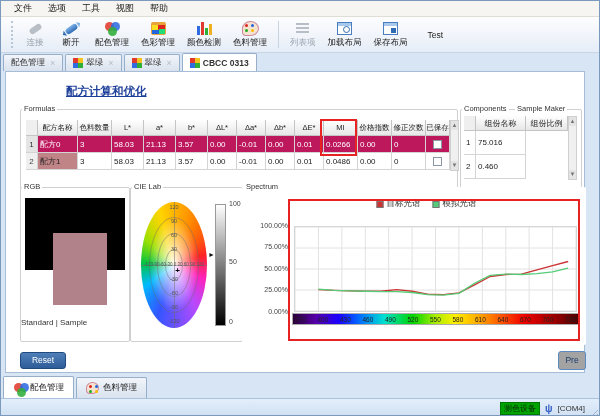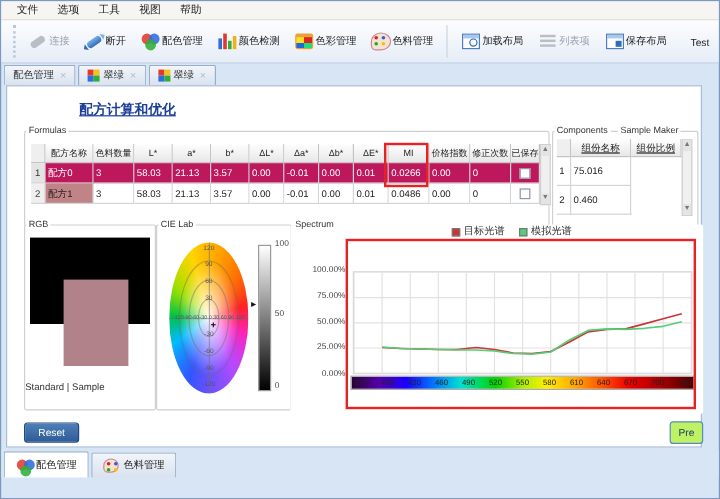--- a/index.html
+++ b/index.html
@@ -7,21 +7,21 @@
   body { font-family:"Liberation Sans","DejaVu Sans",sans-serif; font-size:9px; color:#222; }
   #win { position:relative; width:600px; height:416px; background:#d7e5f5; border:1px solid #7b99bd; overflow:hidden; }
 
   
   #menubar { position:absolute; left:0; top:0; width:100%; height:16px; background:#f6f5f2; border-bottom:1px solid #e0ddd7; display:flex; align-items:center; padding-left:6px; gap:2px; }
   .menu-item { padding:1px 7px; font-size:9px; color:#222; cursor:default; }
 
   
   #toolbar { position:absolute; left:0; top:16px; width:100%; height:36px; background:linear-gradient(#fdfdfe,#e6edf7); border-bottom:1px solid #c8d5e6; display:flex; align-items:stretch; padding-left:8px; }
   .tb-grip { width:4px; margin:4px 2px; border-left:2px dotted #b9c6d8; }
-  .tb-btn { display:flex; flex-direction:row; align-items:center; justify-content:center; padding:1px 5px; min-width:36px; gap:1px; border:1px solid transparent; border-radius:2px; }
+  .tb-btn { display:flex; flex-direction:column; align-items:center; justify-content:center; padding:1px 5px; min-width:36px; gap:1px; border:1px solid transparent; border-radius:2px; }
   .tb-btn .lbl { font-size:8.5px; color:#222; white-space:nowrap; }
   .tb-btn.disabled .lbl { color:#9aa2ac; }
   .tb-sep { width:1px; background:#c9d4e2; margin:4px 5px; }
   .tb-text { align-self:center; font-size:8.5px; color:#222; margin-left:14px; }
   .icon16 { width:17px; height:15px; position:relative; display:block; }
   
   .ic-plug { width:13px; height:6px; border-radius:3px; background:#b8bec6; position:absolute; left:2px; top:5px; transform:rotate(-35deg); }
   .ic-plug.blue { background:linear-gradient(#7db1e8,#2f6cb5); }
   .ic-plug.blue::before,.ic-plug.blue::after { content:""; position:absolute; border:3px solid transparent; }
   .ic-plug.blue::before { border-right-color:#2f6cb5; left:-7px; top:0; }
@@ -82,21 +82,21 @@
   .body-row.sel .gutter { background:#e4e4e4; color:#333; }
   .name-rose { background:#c08487 !important; color:#222 !important; }
   .chk { width:9px; height:9px; border:1px solid #8b98a8; background:#fdfdfd; margin:auto; }
   .vsb { position:absolute; width:9px; background:#f0f0f0; border:1px solid #cfcfcf; }
   .vsb .a { position:absolute; left:0; right:0; height:9px; background:#e4e4e4; color:#777; font-size:6px; text-align:center; line-height:9px; }
   .vsb .a.up { top:0; } .vsb .a.dn { bottom:0; }
 
   
   .cgrid { display:grid; grid-template-columns:12px 50px 42px; }
   .cgrid .cell { height:15px; font-size:8px; }
-  .cgrid.hdr .cell { height:15px;text-decoration:underline; }
+  .cgrid.hdr .cell { height:15px; }
   .cgrid.crow .cell { height:24px; }
 
   
   .gbox { position:absolute; border:1px solid #d0d0d0; border-radius:2px; background:#fff; }
 
   
   #rgb-std { position:absolute; left:4px; top:10px; width:100px; height:72px; }
   #rgb-smp { position:absolute; left:32px; top:45px; width:54px; height:72px; }
   #rgb-cap { position:absolute; left:0; width:100%; top:130px; font-size:8px; color:#333; }
 
@@ -110,37 +110,37 @@
   #lab-vaxis { position:absolute; left:50%; top:0; bottom:0; width:1px; background:rgba(110,110,110,.5); }
   #lab-haxis { position:absolute; top:50%; left:0; right:0; height:1px; background:rgba(110,110,110,.5); }
   .lab-num { position:absolute; left:50%; transform:translateX(-50%); font-size:5.5px; color:#555; }
   #lab-hlabels { position:absolute; top:50%; left:0; width:66px; margin-top:-3px; font-size:4.5px; color:#555; white-space:nowrap; overflow:hidden; text-align:center; }
   #lab-marker { position:absolute; left:52%; top:51%; font-size:8px; color:#000; font-weight:bold; }
   #graybar { position:absolute; left:84px; top:16px; width:11px; height:122px; border:1px solid #999; background:linear-gradient(#fff,#000); }
   .gb-lbl { position:absolute; left:98px; font-size:7px; color:#444; }
   #gb-arrow { position:absolute; left:77px; font-size:7px; color:#111; }
 
   
-  #spec-legend { position:absolute; left:50%; top:0; transform:translateX(-50%); display:flex; gap:12px; align-items:center;padding-left:25px; }
+  #spec-legend { position:absolute; left:50%; top:11px; transform:translateX(-50%); display:flex; gap:12px; align-items:center;padding-left:25px; }
   .leg-item { display:flex; gap:3px; align-items:center; font-size:8.5px; color:#333; }
   .leg-sq { width:7px; height:7px; border:1px solid #777; }
   .ytick { position:absolute; width:34px; text-align:right; font-size:7px; color:#444; }
   #spec-plot { position:absolute; left:52px; top:39px; width:283px; height:86px; border:1px solid #d6d6d6; background:#fff; }
   #spec-cbar { position:absolute; left:50px; top:126px; width:287px; height:12px; border:1px solid #aaa; display:flex; justify-content:space-between; padding:0 2px;
     background:linear-gradient(to right,#2b0038,#5500a8 8%,#1a00ff 16%,#0077ff 24%,#00e0d0 32%,#00d400 42%,#aaee00 50%,#ffee00 57%,#ffaa00 65%,#ff5500 73%,#ee0000 81%,#aa0000 90%,#4d0000);
   }
   #spec-cbar span { font-size:6.5px; line-height:12px; color:#222; }
   .red-annot { position:absolute; border:2px solid #e62222; z-index:5; pointer-events:none; }
 
   
   #reset-btn { position:absolute; left:14px; top:280px; width:46px; height:17px; background:linear-gradient(#4f7fb8,#2d5c98); border:1px solid #1f4a80; border-radius:3px; color:#fff; font-size:8.5px; text-align:center; line-height:15px; }
   #progress { position:absolute; left:64px; top:280px; width:486px; height:17px; border:1px solid #9aa7b5; border-radius:2px; background:#fff; padding:1px; }
   #progress .fill { width:100%; height:100%; background:linear-gradient(#8bef8b,#28ca28 45%,#17b017); position:relative; }
   #progress .ptxt { position:absolute; left:0; right:0; top:2px; text-align:center; font-size:8px; color:#2a2a2a; }
-  #pre-btn { position:absolute; left:552px; top:279px; width:28px; height:19px; background:#bef264; border:1px solid #5a8ac0; border-radius:3px; color:#1a3a6a; font-size:8.5px; text-align:center; line-height:17px; }
+  #pre-btn { position:absolute; left:552px; top:279px; width:28px; height:19px; background:#a3a3a3; border:1px solid #5a8ac0; border-radius:3px; color:#1a3a6a; font-size:8.5px; text-align:center; line-height:17px; }
 
   
   #btabs { position:absolute; left:0; top:374px; width:100%; height:23px; background:#d7e5f5; display:flex; align-items:flex-end; padding-left:2px; gap:2px; }
   .btab { height:21px; display:flex; align-items:center; gap:4px; padding:0 9px; font-size:8.5px; border:1px solid #97aec9; border-bottom:none; border-radius:2px 2px 0 0; background:linear-gradient(#f2f5fa,#d9e2ee); }
   .btab.active { background:#fff; height:22px; }
   #statusbar { position:absolute; left:0; top:397px; width:100%; height:19px; background:linear-gradient(#e3eefb,#cfe0f2); border-top:1px solid #aac2de; display:flex; align-items:center; justify-content:flex-end; gap:5px; padding-right:14px; }
   #dev-badge { background:#00a400; border:1px solid #007700; color:#0c2a0c; font-size:8px; padding:0 3px; line-height:11px; }
   #com-label { font-size:8px; color:#333; }
   #usb-icon { color:#3a62c8; font-size:10px; font-weight:bold; }
   #grip { position:absolute; right:1px; bottom:1px; width:9px; height:9px;
@@ -175,59 +175,59 @@
     </div>
     <div class="tb-btn">
       <span class="icon16 ic-venn">
           <i></i>
           <i></i>
           <i></i>
         </span>
       <span class="lbl">配色管理</span>
     </div>
     <div class="tb-btn">
+      <span class="icon16">
+          <i class="ic-folder"></i>
+        </span>
+      <span class="lbl">色彩管理</span>
+    </div>
+    <div class="tb-btn">
       <span class="icon16 ic-bars">
           <i></i>
           <i></i>
           <i></i>
           <i></i>
         </span>
       <span class="lbl">颜色检测</span>
     </div>
     <div class="tb-btn">
       <span class="icon16">
-          <i class="ic-folder"></i>
-        </span>
-      <span class="lbl">色彩管理</span>
-    </div>
-    <div class="tb-btn">
-      <span class="icon16">
           <i class="ic-palette">
             <i></i>
             <i></i>
             <i></i>
             <i></i>
           </i>
         </span>
       <span class="lbl">色料管理</span>
     </div>
     <span class="tb-sep"></span>
-    <div class="tb-btn">
-      <span class="icon16">
-          <i class="ic-layout load"></i>
-        </span>
-      <span class="lbl">加载布局</span>
-    </div>
     <div class="tb-btn disabled">
       <span class="icon16 ic-list">
           <i></i>
           <i></i>
           <i></i>
         </span>
       <span class="lbl">列表项</span>
+    </div>
+    <div class="tb-btn">
+      <span class="icon16">
+          <i class="ic-layout load"></i>
+        </span>
+      <span class="lbl">加载布局</span>
     </div>
     <div class="tb-btn">
       <span class="icon16">
           <i class="ic-layout save"></i>
         </span>
       <span class="lbl">保存布局</span>
     </div>
     <span class="tb-text">Test</span>
   </div>
 
@@ -248,20 +248,29 @@
     </div>
     <div class="dtab">
       <span class="pinwheel">
           <i></i>
           <i></i>
           <i></i>
           <i></i>
         </span>
       <span>翠绿</span>
       <span class="x">×</span>
+    </div>
+    <div class="dtab active">
+      <span class="pinwheel">
+          <i></i>
+          <i></i>
+          <i></i>
+          <i></i>
+        </span>
+      <span>CBCC 0313</span>
     </div>
   </div>
 
   <div id="main">
     <div id="page-title">配方计算和优化</div>
 
     <span class="grp-label" style="left:16px; top:32px;">Formulas</span>
     <div class="gbox" style="left:14px; top:37px; width:438px; height:80px;"></div>
 
     <div style="position:absolute; left:20px; top:48px;">
@@ -457,14 +466,20 @@
             <i></i>
             <i></i>
             <i></i>
             <i></i>
           </i>
         </span>
       <span>色料管理</span>
     </div>
   </div>
 
+  <div id="statusbar">
+    <span id="dev-badge">测色设备</span>
+    <span id="usb-icon">ψ</span>
+    <span id="com-label">[COM4]</span>
+    <span id="grip"></span>
+  </div>
 
 </div>
 
 </body></html>

